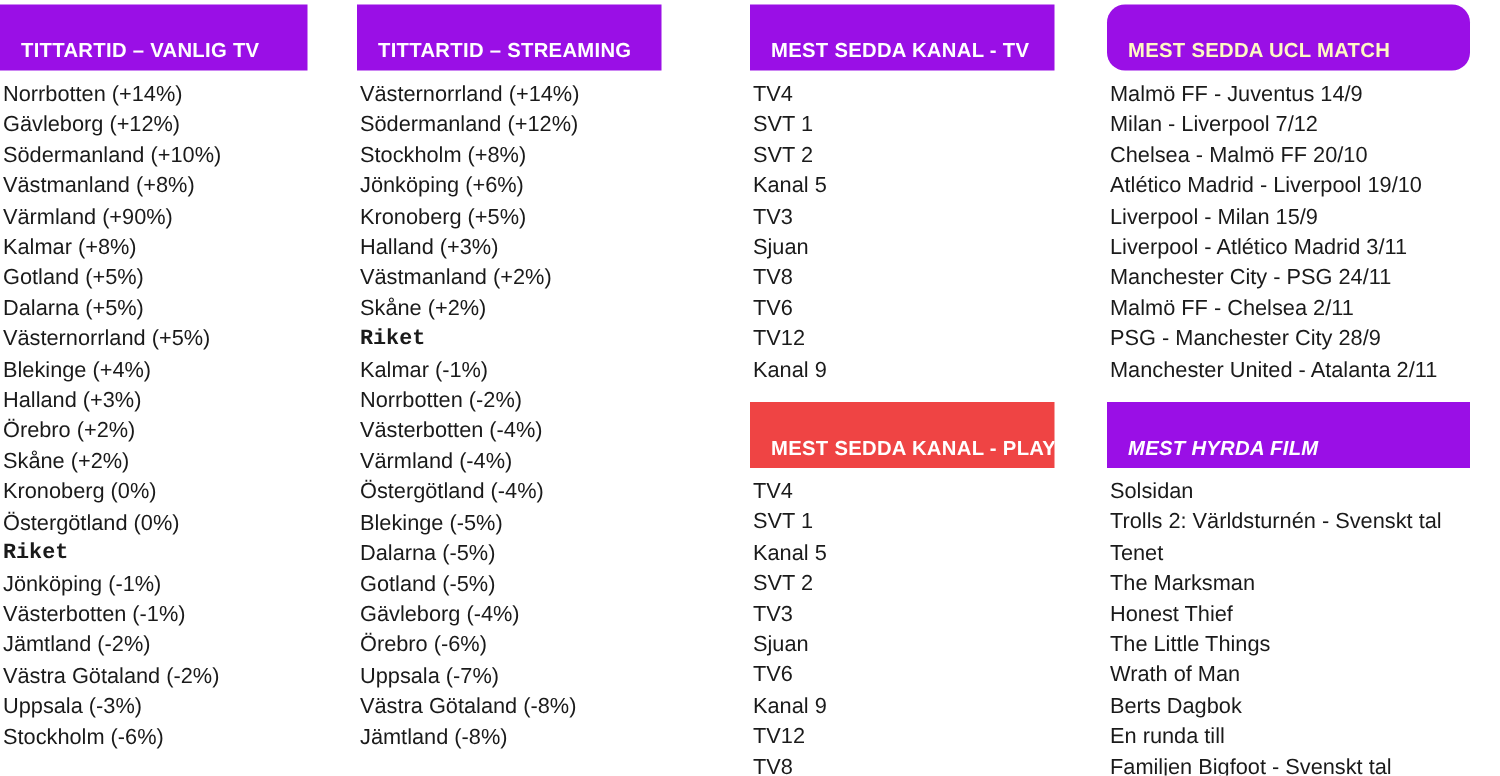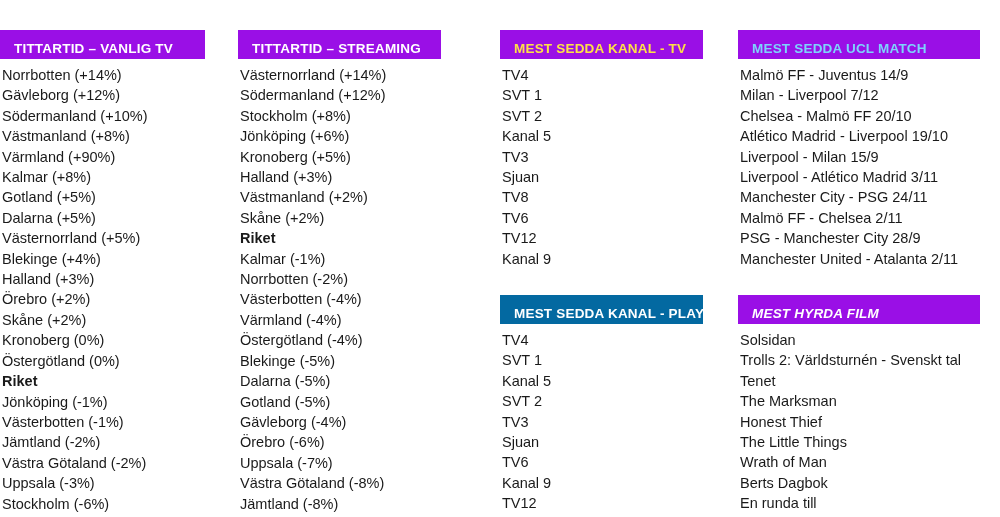--- a/index.html
+++ b/index.html
@@ -19,45 +19,45 @@
   .panel {
     position: absolute;
   }
 
   .panel-header {
     background: #9A0FE6;
     color: #ffffff;
     font-weight: bold;
     font-size: 13.5px;
     letter-spacing: 0.2px;
-    height: 29px;
+    height: 44px;
     line-height: 32px;
-    padding: 3px 0 0 14px;
+    padding: 15px 0 0 14px;
     box-sizing: border-box;
     white-space: nowrap;
     overflow: hidden;
     text-transform: uppercase;
-    margin-top: 27px;
   }
 
   .panel-list {
     list-style: none;
     margin: 0;
     padding: 6px 0 0 2px;
   }
 
   .panel-list li {
     font-size: 14.5px;
     line-height: 20.4px;
     white-space: nowrap;
     color: #1a1a1a;
   }
 
   .panel-list li.bold {
     font-weight: bold;
+    font-family: Liberation Mono, monospace;
   }
 
   
   #panel-0 { left: 0px;   top: 3px;   width: 205px; }
   #panel-1 { left: 238px; top: 3px;   width: 203px; }
   #panel-2 { left: 500px; top: 3px;   width: 203px; }
   #panel-3 { left: 738px; top: 3px;   width: 242px; }
   #panel-4 { left: 500px; top: 268px; width: 203px; }
   #panel-5 { left: 738px; top: 268px; width: 242px; }
 </style>
@@ -114,53 +114,53 @@
       <li>Gotland (-5%)</li>
       <li>Gävleborg (-4%)</li>
       <li>Örebro (-6%)</li>
       <li>Uppsala (-7%)</li>
       <li>Västra Götaland (-8%)</li>
       <li>Jämtland (-8%)</li>
     </ul>
 </div>
 
 <div class="panel" id="panel-2">
-  <div class="panel-header" style="background: rgb(154, 15, 230); color: #fde047;">MEST SEDDA KANAL - TV</div>
+  <div class="panel-header" style="background: rgb(154, 15, 230); color: #ffffff;">MEST SEDDA KANAL - TV</div>
   <ul class="panel-list">
       <li>TV4</li>
       <li>SVT 1</li>
       <li>SVT 2</li>
       <li>Kanal 5</li>
       <li>TV3</li>
       <li>Sjuan</li>
       <li>TV8</li>
       <li>TV6</li>
       <li>TV12</li>
       <li>Kanal 9</li>
     </ul>
 </div>
 
 <div class="panel" id="panel-3">
-  <div class="panel-header" style="background: rgb(154, 15, 230); color: #7dd3fc;">MEST SEDDA UCL MATCH</div>
+  <div class="panel-header" style="background: rgb(154, 15, 230); color: #fef9c3; border-radius: 12px;">MEST SEDDA UCL MATCH</div>
   <ul class="panel-list">
       <li>Malmö FF - Juventus 14/9</li>
       <li>Milan - Liverpool 7/12</li>
       <li>Chelsea - Malmö FF 20/10</li>
       <li>Atlético Madrid - Liverpool 19/10</li>
       <li>Liverpool - Milan 15/9</li>
       <li>Liverpool - Atlético Madrid 3/11</li>
       <li>Manchester City - PSG 24/11</li>
       <li>Malmö FF - Chelsea 2/11</li>
       <li>PSG - Manchester City 28/9</li>
       <li>Manchester United - Atalanta 2/11</li>
     </ul>
 </div>
 
 <div class="panel" id="panel-4">
-  <div class="panel-header" style="background: #0369a1; color: rgb(255, 255, 255);">MEST SEDDA KANAL - PLAY</div>
+  <div class="panel-header" style="background: #ef4444; color: rgb(255, 255, 255);">MEST SEDDA KANAL - PLAY</div>
   <ul class="panel-list">
       <li>TV4</li>
       <li>SVT 1</li>
       <li>Kanal 5</li>
       <li>SVT 2</li>
       <li>TV3</li>
       <li>Sjuan</li>
       <li>TV6</li>
       <li>Kanal 9</li>
       <li>TV12</li>

